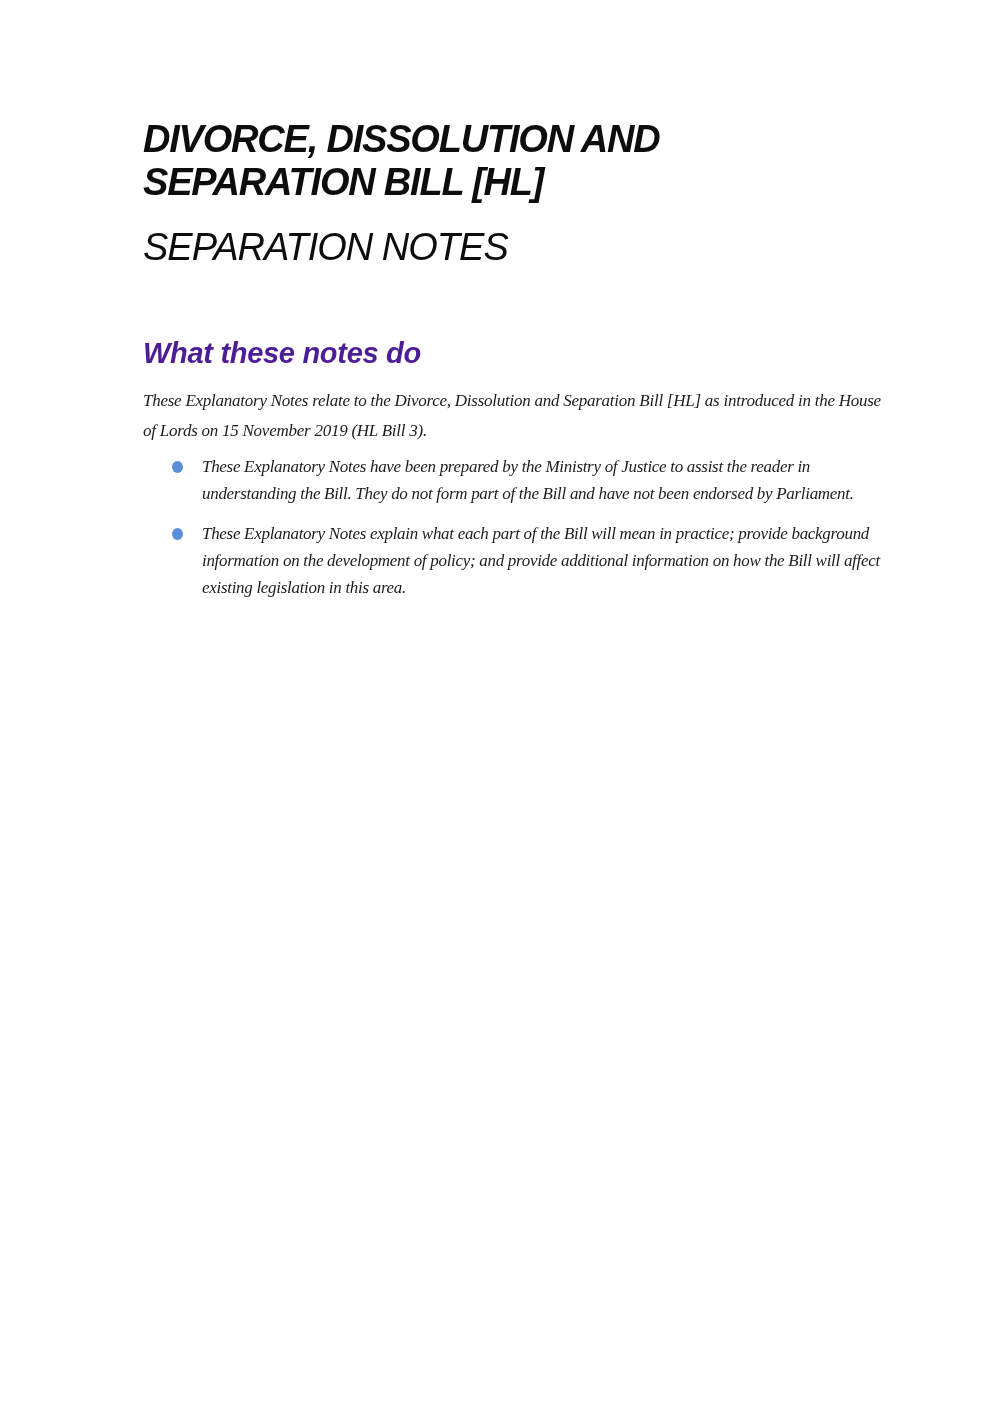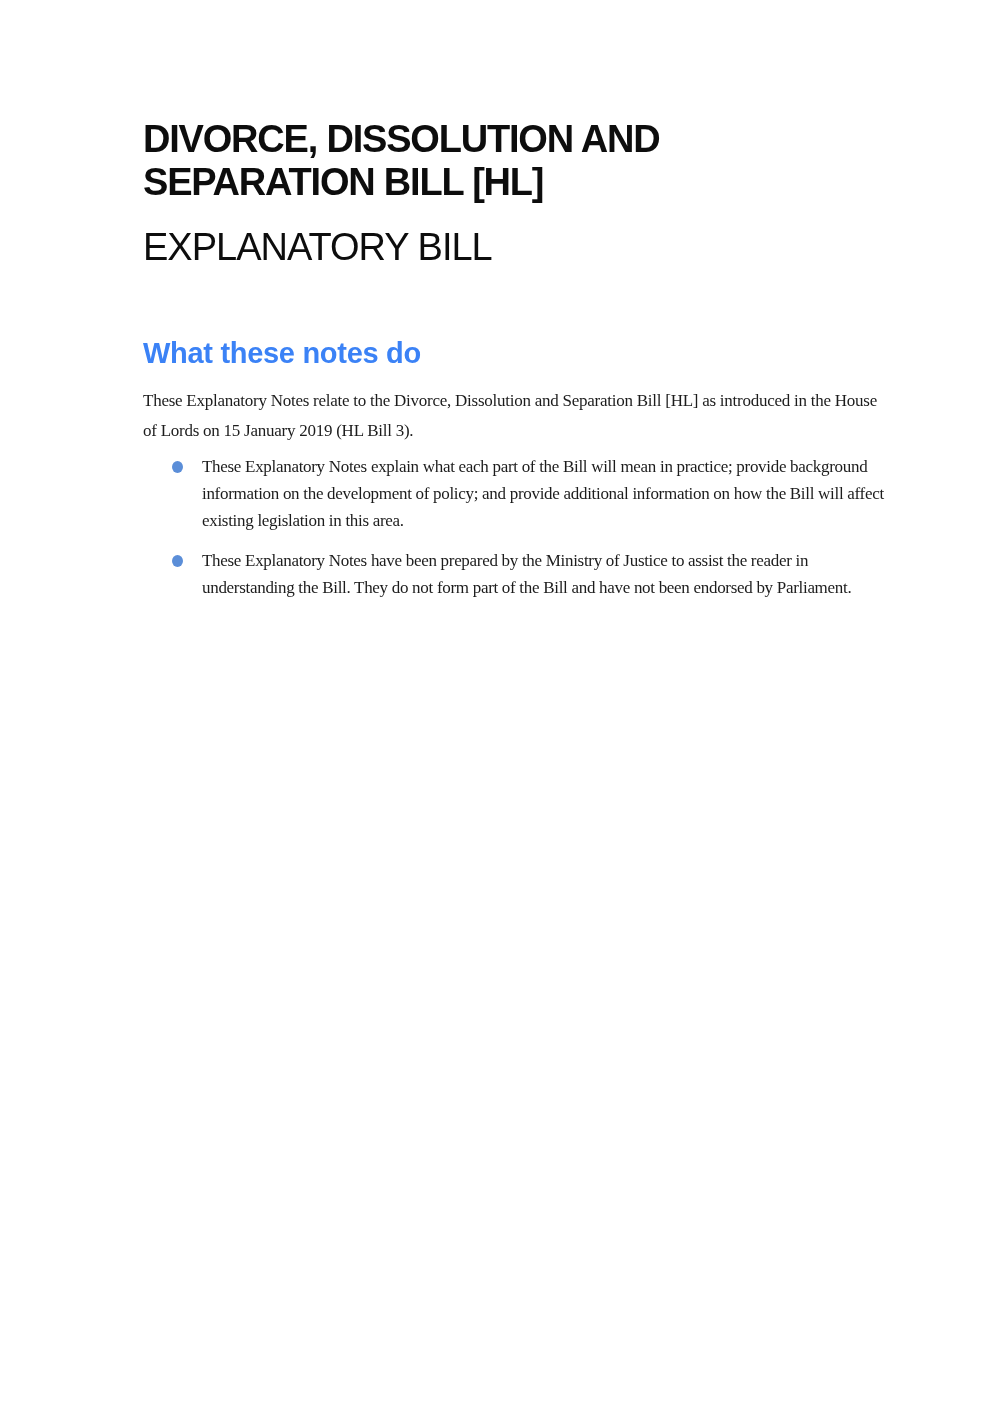--- a/index.html
+++ b/index.html
@@ -3,20 +3,21 @@
 <meta charset="utf-8">
 <style>
   html,body{margin:0;padding:0;background:#ffffff;}
   .page{
     position:relative;
     width:991px;height:1173px;
     background:#ffffff;
     overflow:hidden;
     font-family:"Liberation Serif", serif;
     color:#1c1c1c;
+    font-style:italic;
   }
   .content{
     position:absolute;
     left:143px;top:0;
     width:745px;
   }
   .doc-title{
     margin:118px 0 0 0;
     font-family:"Liberation Sans", sans-serif;
     font-weight:700;
@@ -35,21 +36,21 @@
     letter-spacing:-1px;
     color:#0d0d0d;
   }
   .section-heading{
     margin:68px 0 0 0;
     font-family:"Liberation Sans", sans-serif;
     font-weight:700;
     font-size:29px;
     line-height:32px;
     letter-spacing:-0.3px;
-    color:#3b82f6;
+    color:#4c1d95;
   }
   .intro{
     margin:17px 0 0 0;
     font-size:17px;
     line-height:30px;
     letter-spacing:-0.25px;
     text-align:left;
   }
   .bullet-list{
     margin:7px 0 0 0;
@@ -88,34 +89,34 @@
   }
 </style>
 </head>
 <body>
 
 <div class="page">
   <div class="content">
 
     <h1 class="doc-title">DIVORCE, DISSOLUTION AND SEPARATION BILL [HL]</h1>
 
-    <div class="doc-subtitle">EXPLANATORY BILL</div>
+    <div class="doc-subtitle">SEPARATION NOTES</div>
 
     <h2 class="section-heading">What these notes do</h2>
 
-    <p class="intro">These Explanatory Notes relate to the Divorce, Dissolution and Separation Bill [HL] as introduced in the House of Lords on 15 January 2019 (HL Bill 3).</p>
+    <p class="intro">These Explanatory Notes relate to the Divorce, Dissolution and Separation Bill [HL] as introduced in the House of Lords on 15 November 2019 (HL Bill 3).</p>
 
     <ul class="bullet-list">
       <li class="bullet-item">
         <span class="bullet-dot"></span>
-        <span>These Explanatory Notes explain what each part of the Bill will mean in practice; provide background information on the development of policy; and provide additional information on how the Bill will affect existing legislation in this area.</span>
+        <span>These Explanatory Notes have been prepared by the Ministry of Justice to assist the reader in understanding the Bill. They do not form part of the Bill and have not been endorsed by Parliament.</span>
       </li>
       <li class="bullet-item">
         <span class="bullet-dot"></span>
-        <span>These Explanatory Notes have been prepared by the Ministry of Justice to assist the reader in understanding the Bill. They do not form part of the Bill and have not been endorsed by Parliament.</span>
+        <span>These Explanatory Notes explain what each part of the Bill will mean in practice; provide background information on the development of policy; and provide additional information on how the Bill will affect existing legislation in this area.</span>
       </li>
     </ul>
 
   </div>
 
   <div class="footer-left">HL Bill 3–EN</div>
 
   <div class="footer-right">57/2</div>
 </div>
 

